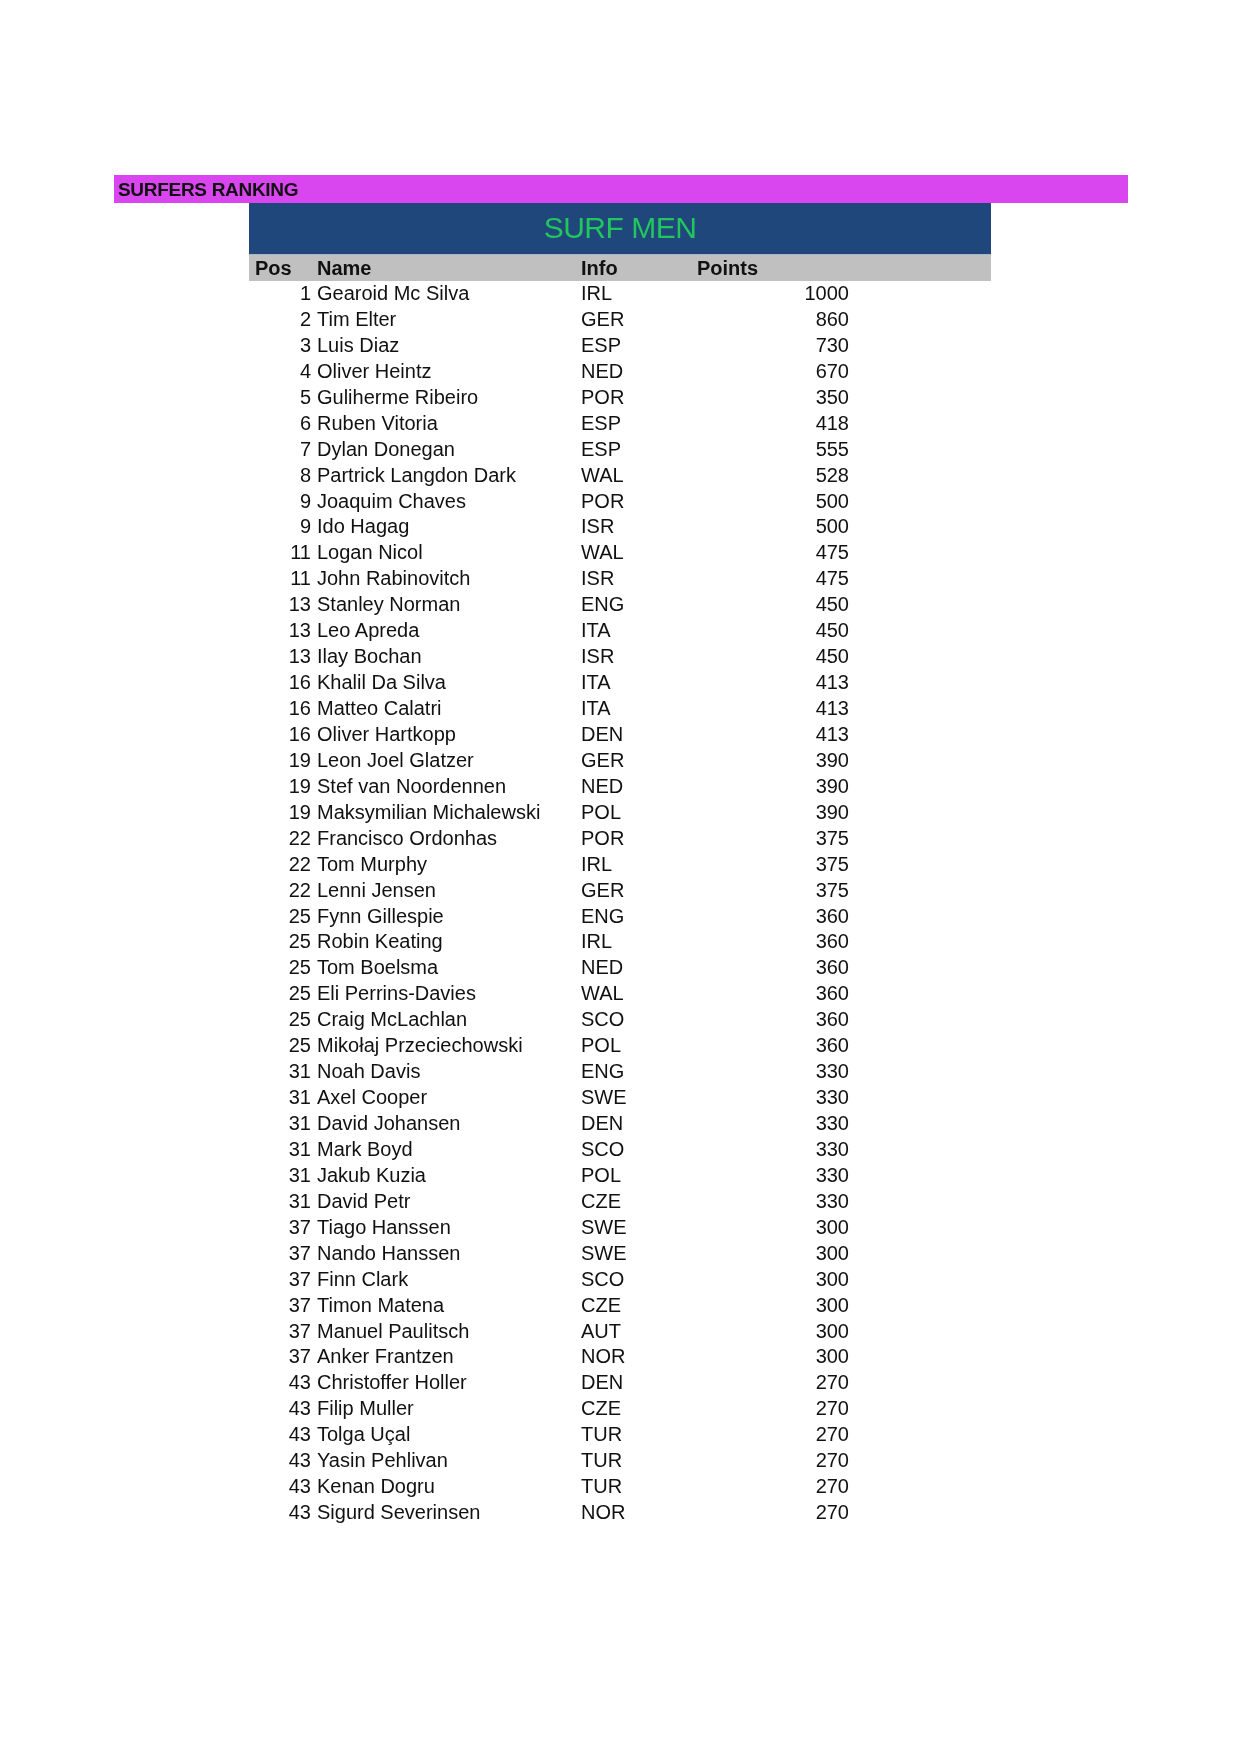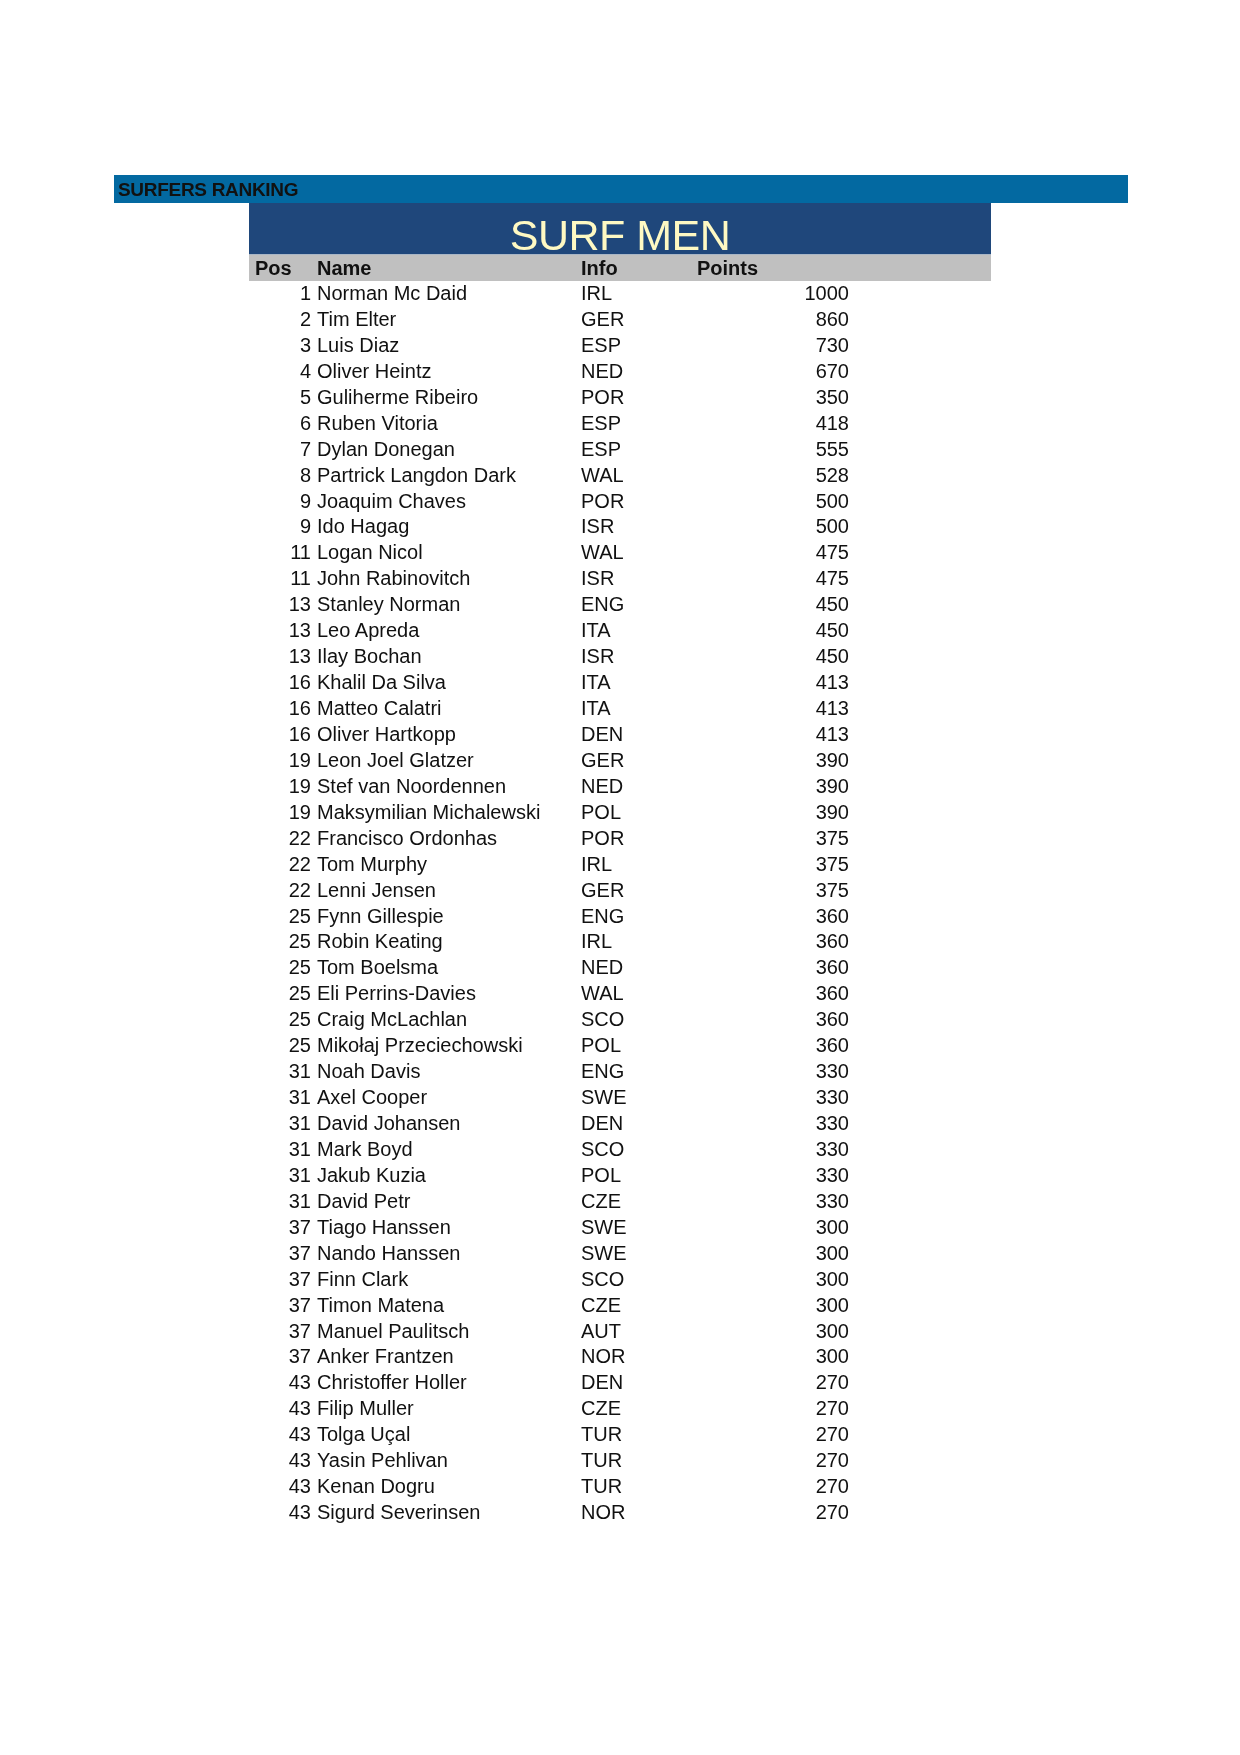--- a/index.html
+++ b/index.html
@@ -1,32 +1,32 @@
 <!DOCTYPE html>
 <html><head>
   <meta charset="utf-8">
   <style>
     html, body { margin: 0; padding: 0; background: #ffffff; }
     body { width: 1240px; height: 1755px; position: relative; font-family: "Liberation Sans", sans-serif; color: #111; overflow: hidden; }
     .top-band {
       position: absolute; left: 114px; top: 175px; width: 1014px; height: 28px;
-      background: #0369a1;
+      background: #d946ef;
     }
     .top-band .label {
       position: absolute; left: 4px; top: 4px; font-size: 19px; font-weight: bold;
       letter-spacing: -0.3px; color: #111;
     }
     .banner {
       position: absolute; left: 249px; top: 203px; width: 742px; height: 51px;
       background: #1f477b;
       border-bottom: 1px solid #a9b6c6;
     }
     .banner .title {
       position: absolute; left: 0; right: 0; top: 8px; text-align: center;
-      color: #fef9c3; font-size: 43px; letter-spacing: -0.5px;
+      color: #22c55e; font-size: 30px; letter-spacing: -0.5px;
     }
     .colhead {
       position: absolute; left: 249px; top: 255px; width: 742px; height: 26px;
       background: #c0c0c0;
     }
     .colhead span {
       position: absolute; top: 2px; font-size: 20px; font-weight: bold; color: #111;
     }
     .ch-pos { left: 6px; }
     .ch-name { left: 68px; }
@@ -54,21 +54,21 @@
 <div class="colhead">
   <span class="ch-pos">Pos</span>
   <span class="ch-name">Name</span>
   <span class="ch-info">Info</span>
   <span class="ch-points">Points</span>
 </div>
 
 <div class="rows" id="rows">
     <div class="row">
       <span class="c-pos">1</span>
-      <span class="c-name">Norman Mc Daid</span>
+      <span class="c-name">Gearoid Mc Silva</span>
       <span class="c-info">IRL</span>
       <span class="c-points">1000</span>
     </div>
     <div class="row">
       <span class="c-pos">2</span>
       <span class="c-name">Tim Elter</span>
       <span class="c-info">GER</span>
       <span class="c-points">860</span>
     </div>
     <div class="row">

